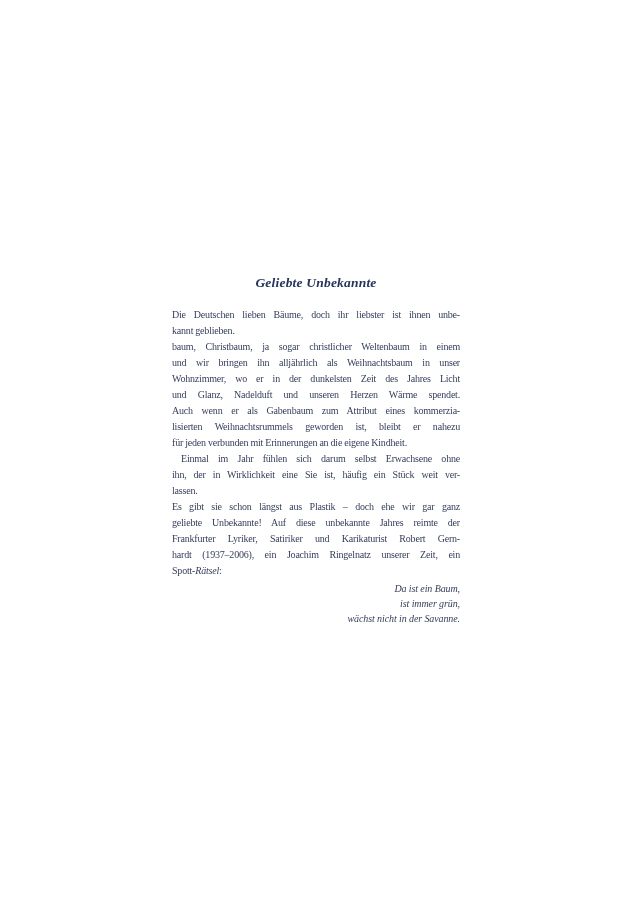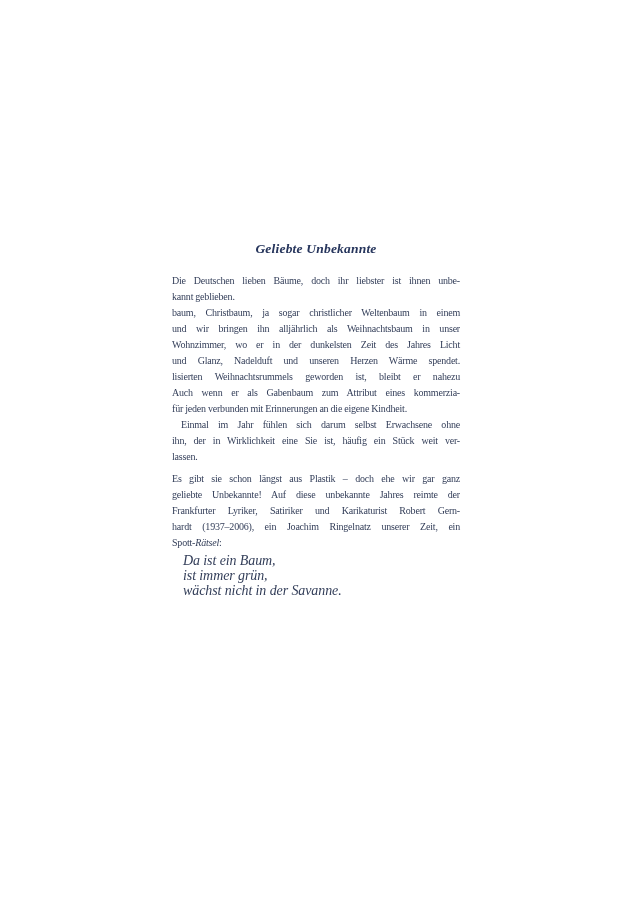--- a/index.html
+++ b/index.html
@@ -11,38 +11,37 @@
     position: relative;
     width: 634px;
     height: 898px;
     background: #ffffff;
     font-family: "Liberation Serif", serif;
     overflow: hidden;
   }
   .text-block {
     position: absolute;
     left: 172px;
-    top: 241px;
+    top: 275px;
     width: 288px;
   }
   .title {
     margin: 0 0 16px 0;
     font-size: 13.5px;
     line-height: 16px;
     font-weight: bold;
     font-style: italic;
     text-align: center;
     letter-spacing: 0.2px;
     color: var(--title-color, #26355c);
   }
   .paragraph {
     margin: 0;
   }
   .paragraph.gap {
-    margin-top: 6px;
   }
   .line {
     font-size: 10px;
     line-height: 16px;
     height: 16px;
     color: var(--text-color, #333e59);
     letter-spacing: -0.2px;
     word-spacing: -0.2px;
     text-align: justify;
     text-align-last: justify;
@@ -56,46 +55,47 @@
     padding-left: 9px;
   }
   .it {
     font-style: italic;
   }
   .poem {
     margin-top: 2px;
     padding-left: 11px;
   }
   .poem-line {
-    font-size: 14px;
+    font-size: 10px;
     line-height: 15px;
     height: 15px;
     font-style: italic;
     letter-spacing: -0.1px;
     color: var(--text-color, #333e59);
+    text-align: right;
   }
 </style>
 </head>
 <body>
 
 <div class="page">
   <div class="text-block">
     <h1 class="title">Geliebte Unbekannte</h1>
     <div id="paragraphs">
         <div class="paragraph">
           <div class="line">Die Deutschen lieben Bäume, doch ihr liebster ist ihnen unbe-</div>
           <div class="line last">kannt geblieben.</div>
         </div>
         <div class="paragraph">
           <div class="line">baum, Christbaum, ja sogar christlicher Weltenbaum in einem</div>
           <div class="line">und wir bringen ihn alljährlich als Weihnachtsbaum in unser</div>
           <div class="line">Wohnzimmer, wo er in der dunkelsten Zeit des Jahres Licht</div>
           <div class="line">und Glanz, Nadelduft und unseren Herzen Wärme spendet.</div>
+          <div class="line">Auch wenn er als Gabenbaum zum Attribut eines kommerzia-</div>
           <div class="line">lisierten Weihnachtsrummels geworden ist, bleibt er nahezu</div>
-          <div class="line">Auch wenn er als Gabenbaum zum Attribut eines kommerzia-</div>
           <div class="line last">für jeden verbunden mit Erinnerungen an die eigene Kindheit.</div>
         </div>
         <div class="paragraph">
           <div class="line indent">Einmal im Jahr fühlen sich darum selbst Erwachsene ohne</div>
           <div class="line">ihn, der in Wirklichkeit eine Sie ist, häufig ein Stück weit ver-</div>
           <div class="line last">lassen.</div>
         </div>
         <div class="paragraph gap">
           <div class="line">Es gibt sie schon längst aus Plastik – doch ehe wir gar ganz</div>
           <div class="line">geliebte Unbekannte! Auf diese unbekannte Jahres reimte der</div>

